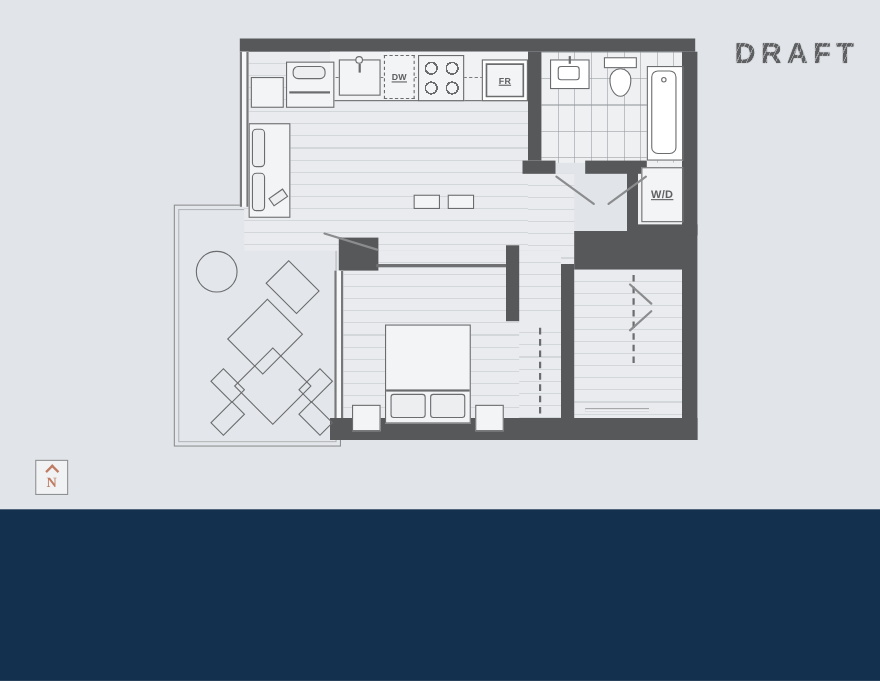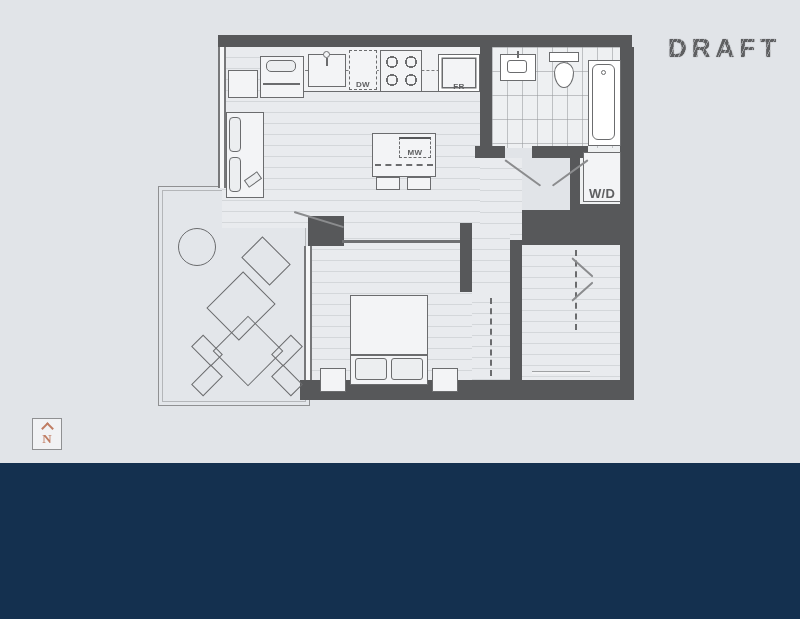--- a/index.html
+++ b/index.html
@@ -27,21 +27,21 @@
   
   #balcony{left:158px;top:186px;width:152px;height:220px;border:1.5px solid #8f9092;background:#e3e6ea;}
   #balcony:before{content:"";position:absolute;left:3px;top:3px;right:3px;bottom:3px;border:1px solid #b4b6b9;}
 
   
   .window{background:#f6f7f8;border-left:2px solid #77787a;border-right:2px solid #77787a;}
 
   
   .furn{border:1.5px solid #6b6c6e;background:#f3f4f6;}
   .furn-line{background:#6b6c6e;}
-  .lbl{color:#5f6062;font-size:8px;font-weight:bold;letter-spacing:.3px;display:flex;align-items:flex-end;justify-content:center;}
+  .lbl{color:#5f6062;font-size:8px;font-weight:bold;letter-spacing:.3px;display:flex;align-items:center;justify-content:center;text-decoration:underline;}
   .dashedbox{border:1.5px dashed #6b6c6e;background:#f3f4f6;}
   .door{height:2px;background:#8b8c8e;transform-origin:left center;border-radius:2px;}
   .dashline-v{border-left:2px dashed #6b6c6e;}
 
   
   #northbox{left:32px;top:418px;width:30px;height:32px;border:1.5px solid #8f9092;background:#f1f2f4;
             display:flex;flex-direction:column;align-items:center;justify-content:center;}
   #northbox .chev{width:7px;height:7px;border-top:2px solid #bf7c62;border-right:2px solid #bf7c62;
                   transform:rotate(-45deg);margin-bottom:-1px;}
   #northbox .n{color:#bf7c62;font-weight:bold;font-size:13px;line-height:13px;font-family:"Liberation Serif",serif;}
@@ -105,41 +105,35 @@
   <div class="abs furn" style="left:260px;top:56px;width:44px;height:42px;">
     <div class="abs" style="left:5px;top:3px;width:30px;height:12px;border:1.2px solid #6b6c6e;border-radius:5px;background:#eceef0;"></div>
     <div class="abs furn-line" style="left:2px;top:26px;width:37px;height:1.5px;"></div>
   </div>
   <div class="abs furn" style="left:226px;top:112px;width:38px;height:86px;">
     <div class="abs" style="left:2px;top:4px;width:12px;height:35px;border:1.2px solid #6b6c6e;border-radius:4px;background:#eceef0;"></div>
     <div class="abs" style="left:2px;top:44px;width:12px;height:35px;border:1.2px solid #6b6c6e;border-radius:4px;background:#eceef0;"></div>
     <div class="abs" style="left:18px;top:62px;width:16px;height:9px;border:1.2px solid #6b6c6e;background:#eceef0;transform:rotate(-35deg);"></div>
   </div>
 
-  <div class="abs furn" style="left:372px;top:133px;width:64px;height:44px;">
-    <div class="abs dashedbox lbl" style="left:26px;top:3px;width:32px;height:21px;border-top:2.5px solid #57585a;">
-        <span>MW</span>
-      </div>
-    <div class="abs" style="left:2px;top:30px;width:58px;height:0;border-top:2.5px dashed #6b6c6e;"></div>
-  </div>
   <div class="abs furn" style="left:376px;top:177px;width:24px;height:13px;"></div>
   <div class="abs furn" style="left:407px;top:177px;width:24px;height:13px;"></div>
 
   <div class="abs furn" style="left:500px;top:54px;width:36px;height:27px;background:#fff;">
     <div class="abs" style="left:6px;top:5px;width:20px;height:13px;border:1.2px solid #6b6c6e;border-radius:3px;"></div>
     <div class="abs furn-line" style="left:16px;top:-4px;width:2px;height:7px;"></div>
   </div>
   <div class="abs" style="left:549px;top:52px;width:30px;height:10px;border:1.5px solid #6b6c6e;background:#fff;"></div>
   <div class="abs" style="left:554px;top:62px;width:20px;height:26px;border:1.5px solid #6b6c6e;border-radius:50% 50% 50% 50%/40% 40% 60% 60%;background:#fff;"></div>
   <div class="abs furn" style="left:588px;top:60px;width:33px;height:86px;background:#fff;">
     <div class="abs" style="left:3px;top:3px;width:23px;height:76px;border:1.2px solid #6b6c6e;border-radius:6px;"></div>
     <div class="abs" style="left:12px;top:9px;width:5px;height:5px;border:1.2px solid #6b6c6e;border-radius:50%;"></div>
   </div>
 
-  <div class="abs furn lbl" style="left:583px;top:152px;width:38px;height:50px;font-size:13px;">
+  <div class="abs furn lbl" style="left:583px;top:152px;width:38px;height:50px;font-size:10px;">
       <span>W/D</span>
     </div>
 
 
   <div class="abs furn" style="left:350px;top:295px;width:78px;height:90px;">
     <div class="abs" style="left:4px;top:62px;width:32px;height:22px;border:1.2px solid #6b6c6e;border-radius:3px;background:#eceef0;"></div>
     <div class="abs" style="left:40px;top:62px;width:32px;height:22px;border:1.2px solid #6b6c6e;border-radius:3px;background:#eceef0;"></div>
     <div class="abs furn-line" style="left:0;top:58px;width:76px;height:1.5px;"></div>
   </div>
   <div class="abs furn" style="left:320px;top:368px;width:26px;height:24px;"></div>

